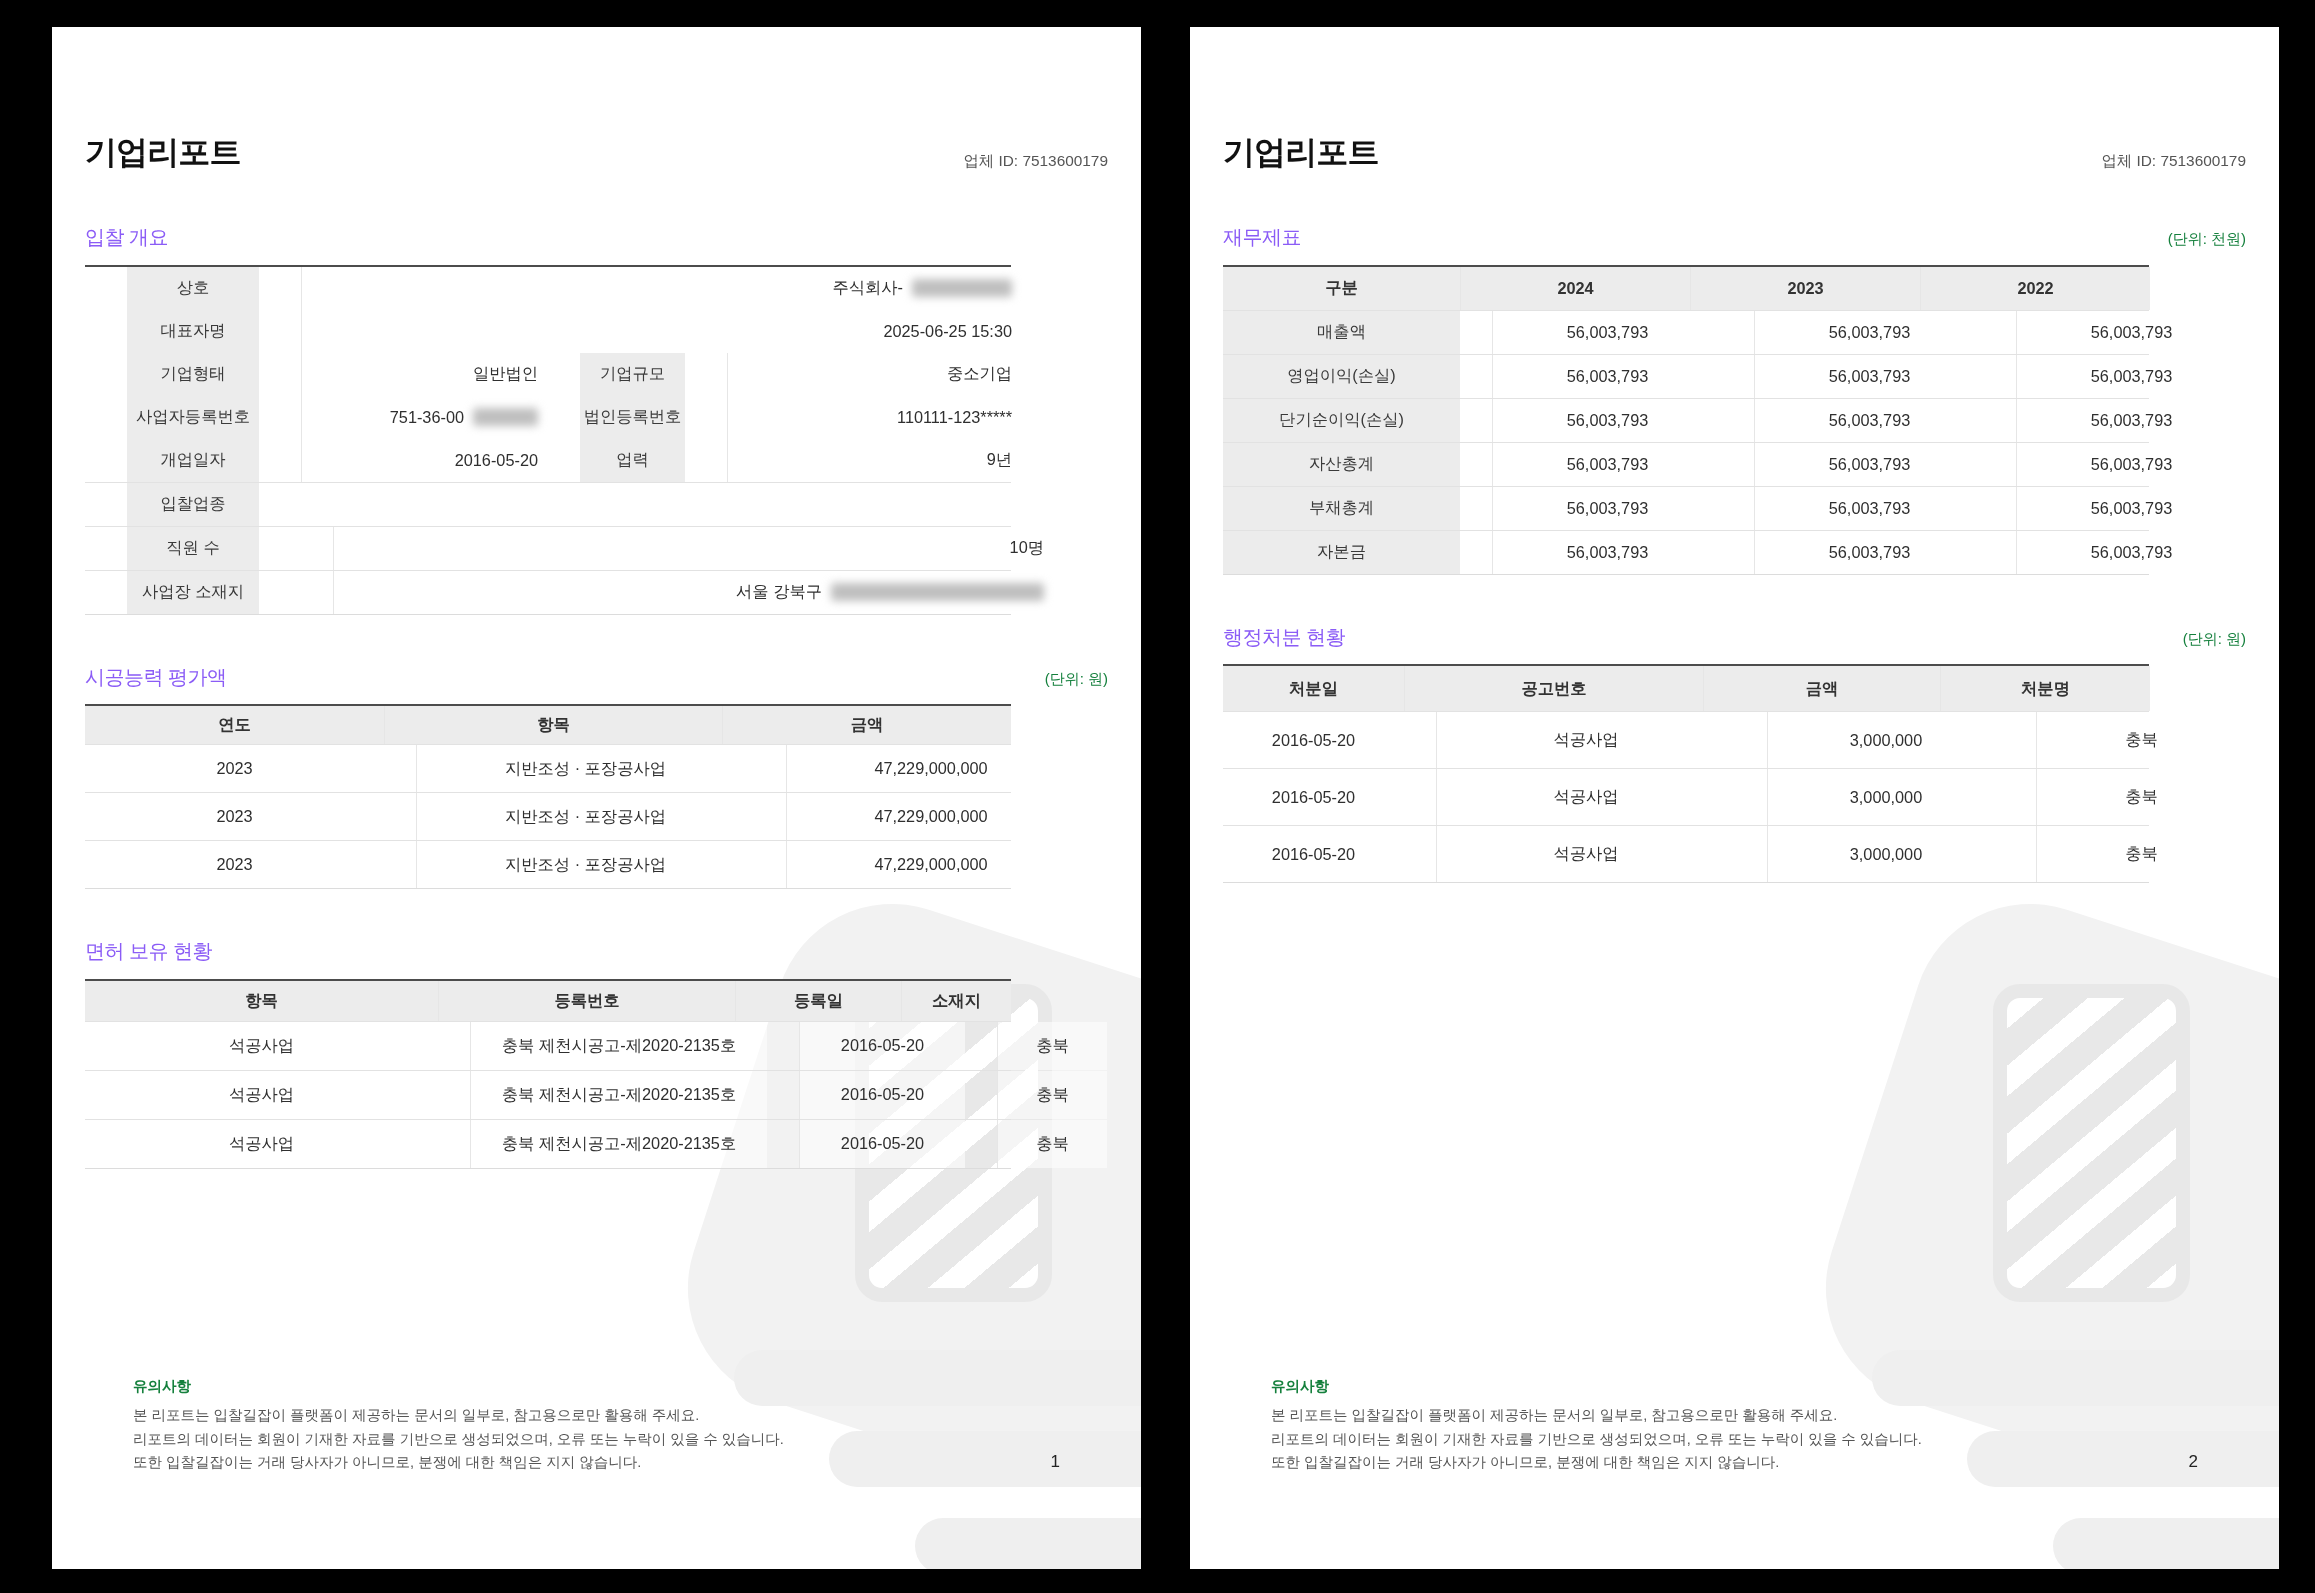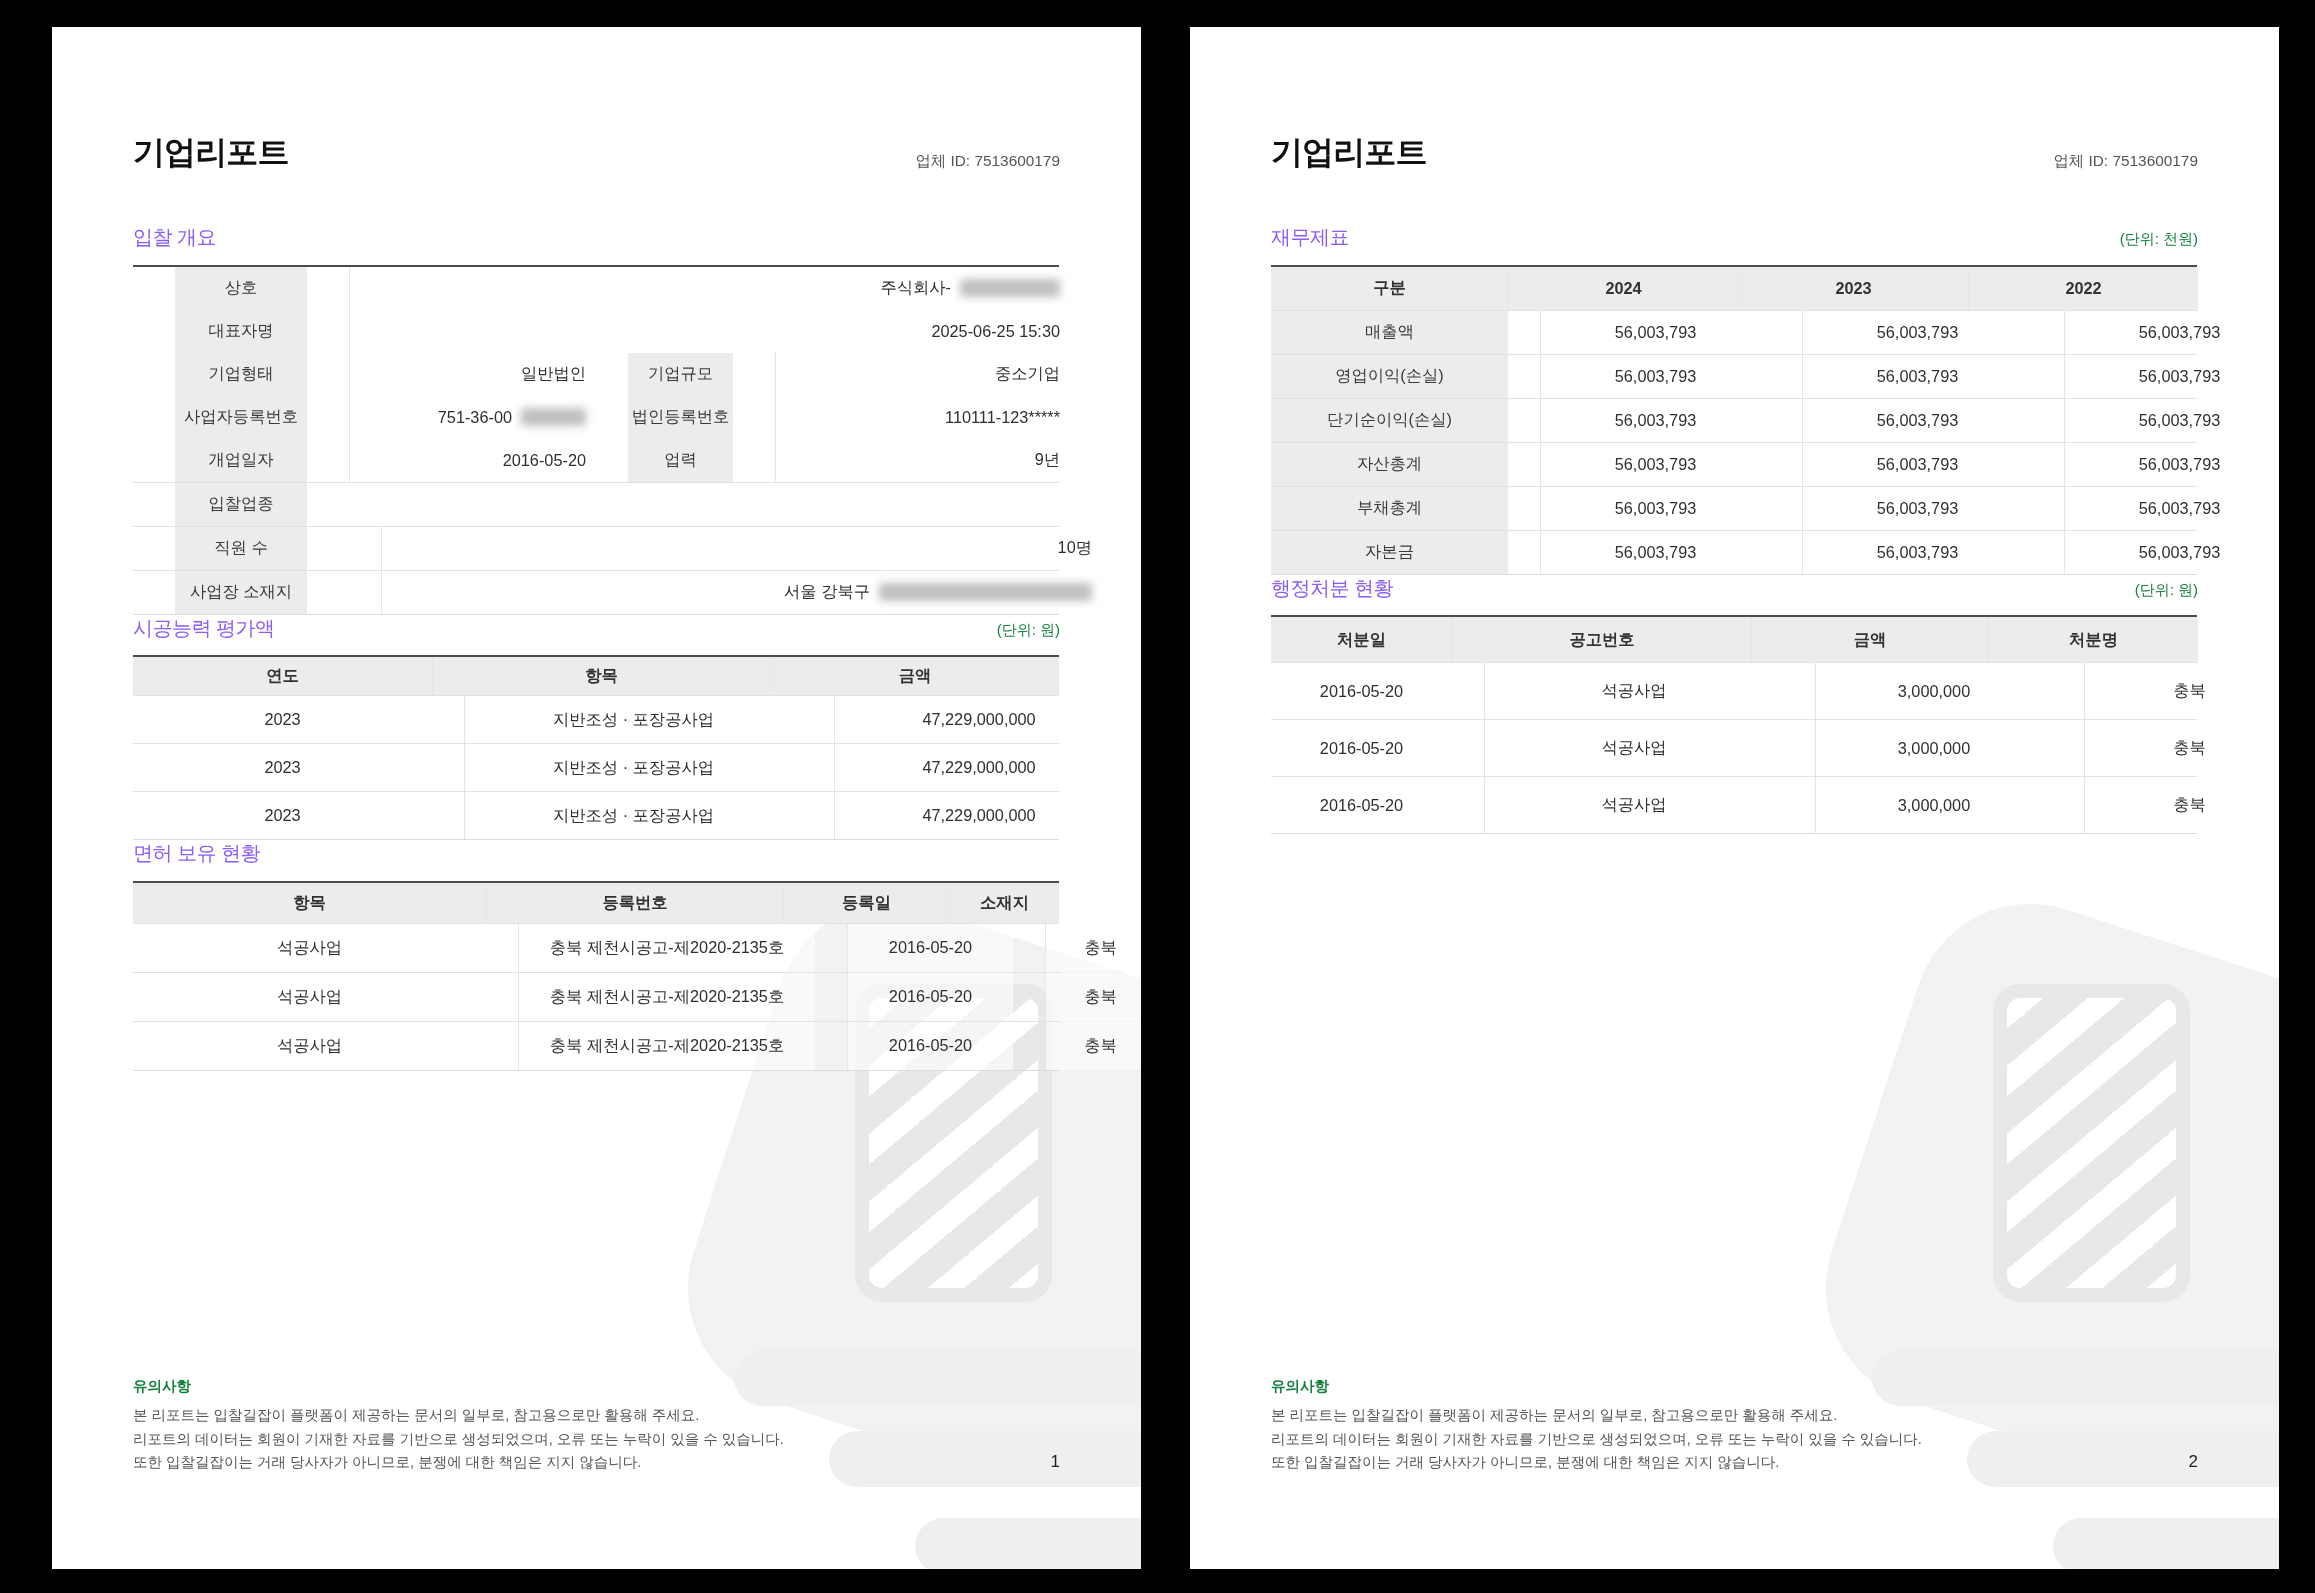--- a/index.html
+++ b/index.html
@@ -17,21 +17,21 @@
   .wm-blob { position:absolute; right:-72px; top:909px; width:488px; height:516px;
              background:#f2f2f2; border-radius:118px; transform:rotate(18deg); }
   .wm-building { position:absolute; right:89px; top:957px; width:197px; height:318px;
              border:14.5px solid #e8e8e8; border-radius:27px;
              background:repeating-linear-gradient(140deg,#ffffff 0 23.5px,#e8e8e8 23.5px 52px); }
   .wm-bar { position:absolute; height:56px; border-radius:904px; background:#efefef; }
   .wm-bar.b1 { right:-27px;  top:1323px; width:434px; }
   .wm-bar.b2 { right:-86px;  top:1404px; width:398px; }
   .wm-bar.b3 { right:-145px; top:1491px; width:371px; }
 
-  .inner { position:relative; z-index:2; padding:0 81px; }
+  .inner { position:relative; z-index:2; padding:0 33px; }
 
   .page-head { display:flex; justify-content:space-between; align-items:flex-end; padding-top:104px; }
   .doc-title { font-size:32px; font-weight:700; color:#111; letter-spacing:-0.9px; }
   .company-id { font-size:15.4px; color:#555; padding-bottom:2.7px; }
 
   .section-head { display:flex; justify-content:space-between; align-items:flex-end; }
   .section-title { font-size:20px; font-weight:400; color:#8b5cf6; letter-spacing:-0.5px; }
   .unit-label { font-size:15px; color:#15803d; padding-bottom:1.8px; }
 
   .tbl { width:926px; border-top:2.7px solid #4c4c4c; border-bottom:0.9px solid #dcdcdc; }
@@ -58,21 +58,21 @@
   .lic .cell { min-height:48px; }
   .lic .trow.hdr .cell { min-height:40px; }
 
   .fin .trow { grid-template-columns:237px 230px 230px 230px; }
   .fin .cell { min-height:43px; }
 
   .san .trow { grid-template-columns:181px 299px 237px 210px; }
   .san .cell { min-height:56px; }
   .san .trow.hdr .cell { min-height:45px; }
 
-  .mt-sec { }
+  .mt-sec { margin-top:49px; }
   .mt-tbl { margin-top:13.6px; }
   .mt-head { margin-top:49px; }
 
   .redact { display:inline-block; height:18px; border-radius:3.6px; background:#bfbfbf;
             filter:blur(4.5px); margin-left:9px; }
   .r-name { width:100px; } .r-bizno { width:65px; } .r-addr { width:213px; }
 
   .footer { position:absolute; left:81px; right:81px; top:1350px; z-index:2; }
   .footer-title { font-size:14.5px; font-weight:700; color:#15803d; margin-bottom:8.1px; }
   .footer-line { font-size:14.5px; color:#555; line-height:23.5px; }

